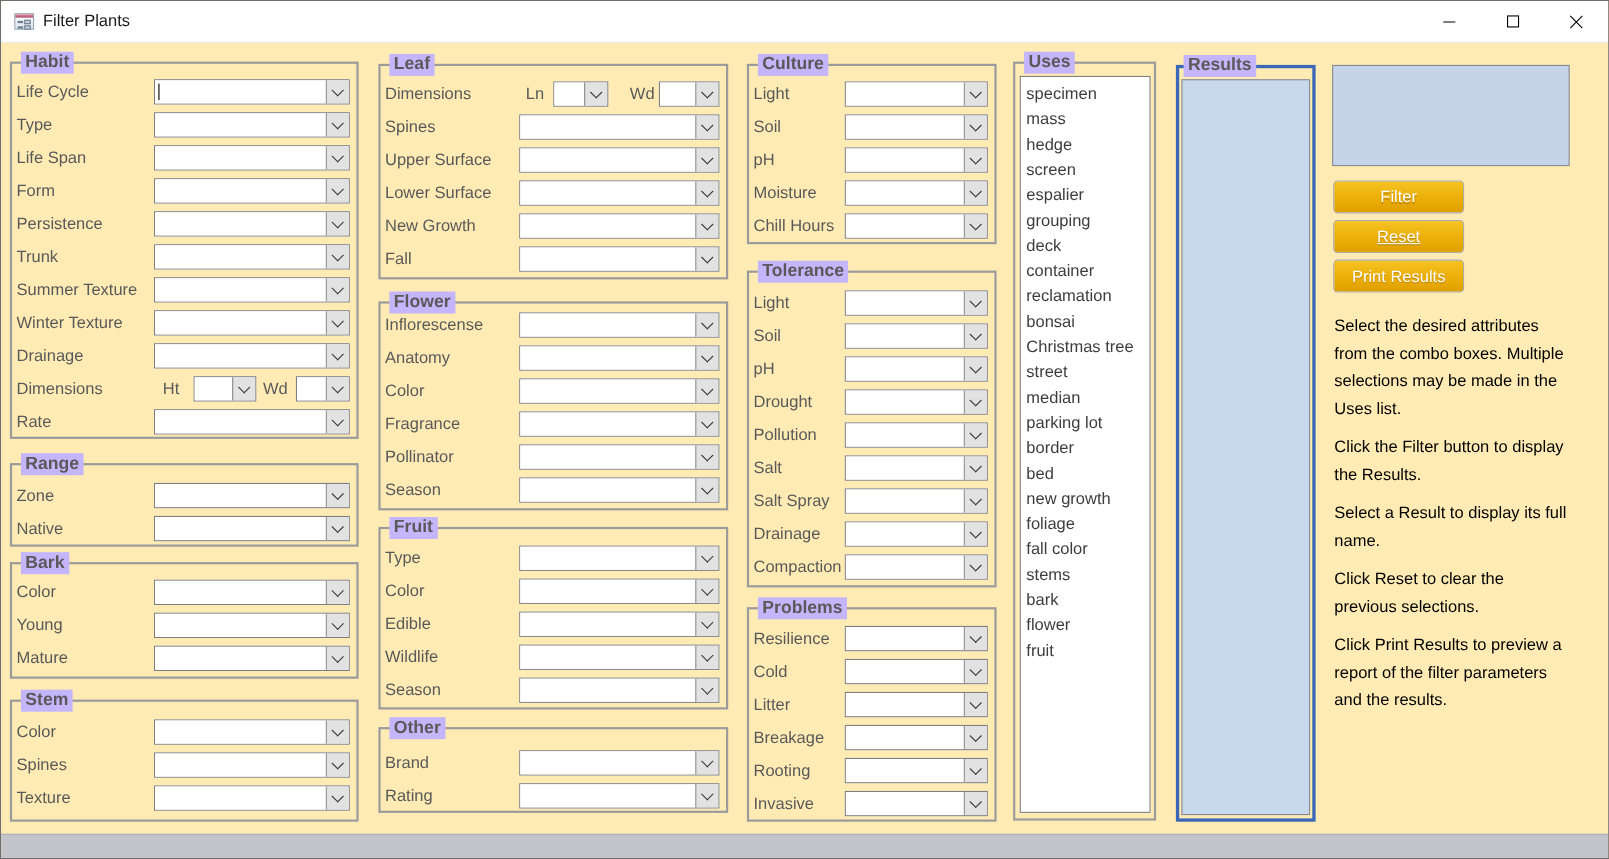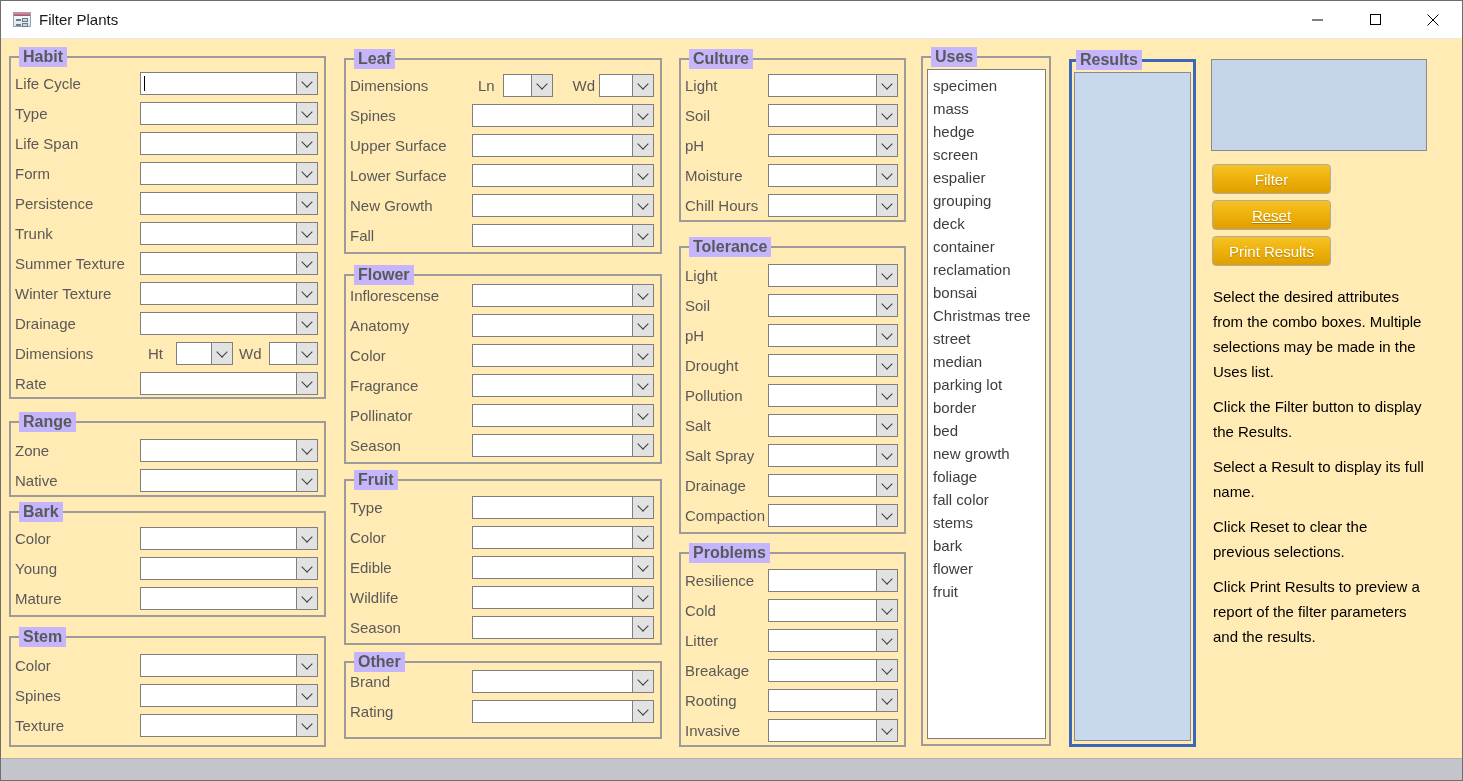--- a/index.html
+++ b/index.html
@@ -461,21 +461,21 @@
               <span class="cfield"></span>
               <span class="cbtn">
                 <i class="chev"></i>
               </span>
             </div>
           </div>
         </div>
     </div>
     <div class="group" id="g-other" style="left:343px;top:622px;width:318px;height:78px;">
       <span class="gtitle">Other</span>
-      <div class="rows" style="padding-top:7px;">
+      <div class="rows" style="padding-top:19px;">
           <div class="row">
             <span class="lbl">Brand</span>
             <div class="combo" style="width: 182px;">
               <span class="cfield"></span>
               <span class="cbtn">
                 <i class="chev"></i>
               </span>
             </div>
           </div>
           <div class="row">

